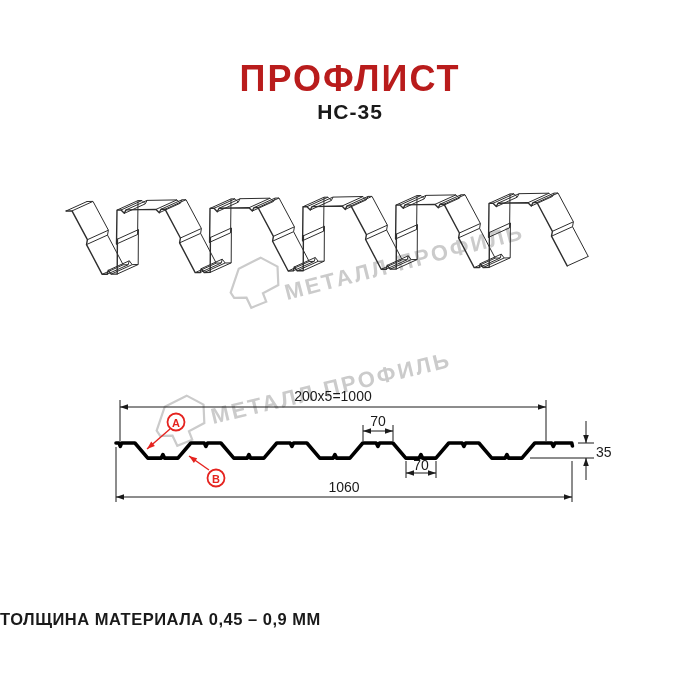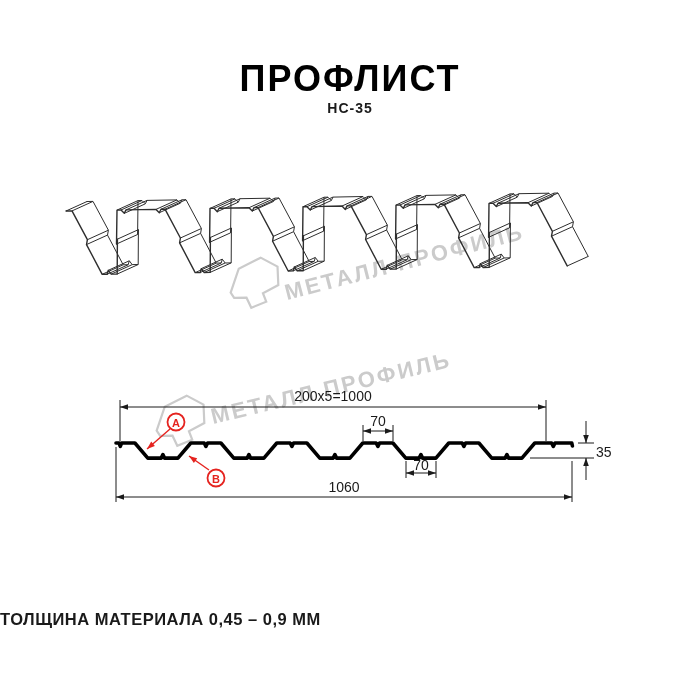--- a/index.html
+++ b/index.html
@@ -1,21 +1,21 @@
 <!DOCTYPE html>
 <html><head>
 <meta charset="utf-8">
 <style>
   html,body{margin:0;padding:0;background:#ffffff;}
   .page{position:relative;width:700px;height:700px;background:#fff;overflow:hidden;
         font-family:"Liberation Sans","DejaVu Sans",sans-serif;}
   .title{position:absolute;left:0;top:58px;width:700px;text-align:center;
-         font-size:36px;font-weight:900;letter-spacing:2px;color:#000000;}
+         font-size:36px;font-weight:900;letter-spacing:2px;color:#b91c1c;}
   .subtitle{position:absolute;left:0;top:100px;width:700px;text-align:center;
-         font-size:14px;font-weight:700;letter-spacing:1px;color:#1a1a1a;}
+         font-size:21px;font-weight:700;letter-spacing:1px;color:#1a1a1a;}
   .footer{position:absolute;left:0;top:610px;width:700px;
          font-size:16.5px;font-weight:700;letter-spacing:.5px;color:#1a1a1a;}
   svg{position:absolute;left:0;top:0;}
   .dim{font-size:14px;fill:#1a1a1a;font-weight:400;}
   .mark-letter{font-size:11px;font-weight:700;}
   .wm-text{font-size:22px;font-weight:700;letter-spacing:2.5px;}
 </style>
 </head>
 <body>
 

